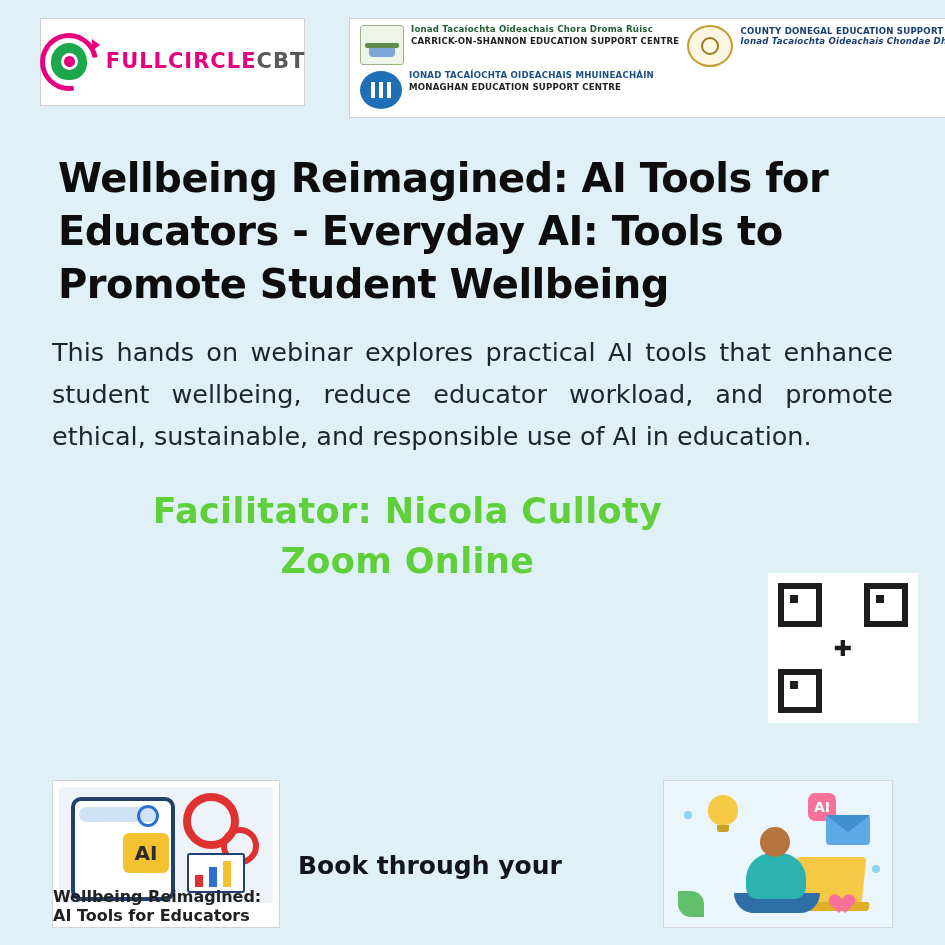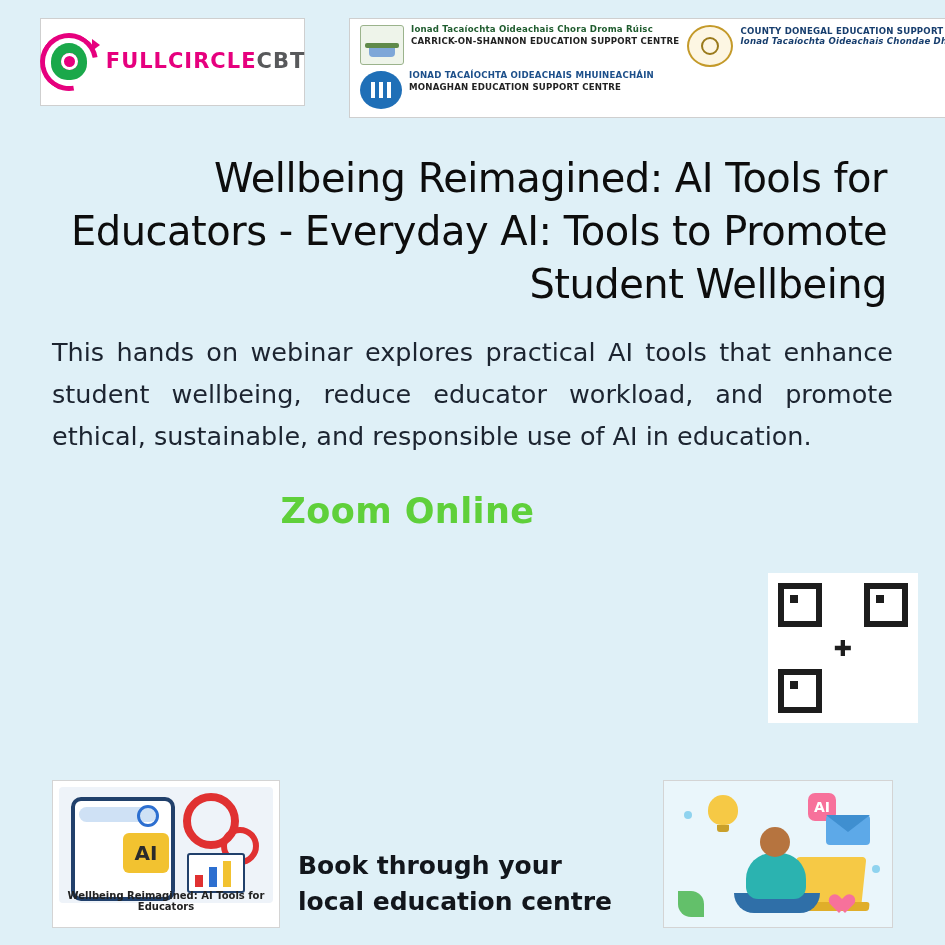--- a/index.html
+++ b/index.html
@@ -184,24 +184,24 @@
     width: 20px; height: 16px;
     background:
       linear-gradient(#fff,#fff) 0 0/4px 16px no-repeat,
       linear-gradient(#fff,#fff) 8px 0/4px 16px no-repeat,
       linear-gradient(#fff,#fff) 16px 0/4px 16px no-repeat;
   }
 
   
   .title {
     margin: 34px 58px 0 58px;
-    text-align: right;
+    text-align: left;
     font-size: 40px;
     line-height: 1.32;
-    font-weight: 400;
+    font-weight: 700;
     color: #0d0d0d;
     letter-spacing: -0.5px;
   }
 
   
   .desc {
     margin: 22px 52px 0 52px;
     font-size: 25.5px;
     line-height: 1.63;
     color: #1c2430;
@@ -320,23 +320,22 @@
     background: #ffffff; border: 2px solid #21406b; border-radius: 3px;
   }
   .bl-bars i {
     position: absolute; bottom: 4px; width: 8px; background: #2d6fd0; display: block;
   }
   .bl-bars i:nth-child(1) { left: 6px; height: 12px; background: #e03131; }
   .bl-bars i:nth-child(2) { left: 20px; height: 20px; background: #2d6fd0; }
   .bl-bars i:nth-child(3) { left: 34px; height: 26px; background: #f2c230; }
   .bl-caption {
     position: absolute;
-    left: 0; right: 0; bottom: 15px;
-    text-align: center;
-    font-size: 10px;
+    left: 0; right: 0; bottom: 2px;
+    font-size: 16px;
     font-weight: 600;
     color: #222;
   }
 
   
   .br-img {
     position: absolute;
     right: 52px;
     top: 780px;
     width: 230px;
@@ -463,20 +462,21 @@
       </div>
     </div>
   </div>
 </div>
 
 <div class="title">Wellbeing Reimagined: AI Tools for Educators - Everyday AI: Tools to Promote Student Wellbeing</div>
 
 <div class="desc">This hands on webinar explores practical AI tools that enhance student wellbeing, reduce educator workload, and promote ethical, sustainable, and responsible use of AI in education.</div>
 
 <div class="details">
+  <div>Facilitator: Nicola Culloty</div>
   <div>Zoom Online</div>
 </div>
 
 <div class="qr-wrap">
   <div class="qr">
     <span class="qr-eye tl"></span>
     <span class="qr-eye tr"></span>
     <span class="qr-eye bl"></span>
     <span class="qr-logo">✚</span>
   </div>
@@ -509,14 +509,13 @@
   <div class="br-laptop"></div>
   <div class="br-person-legs"></div>
   <div class="br-person-body"></div>
   <div class="br-person-head"></div>
   <div class="br-heart"></div>
   <div class="br-leaf"></div>
 </div>
 
 <div class="book">
   <div>Book through your</div>
-  <div>local education centre</div>
 </div>
 
 </body></html>

